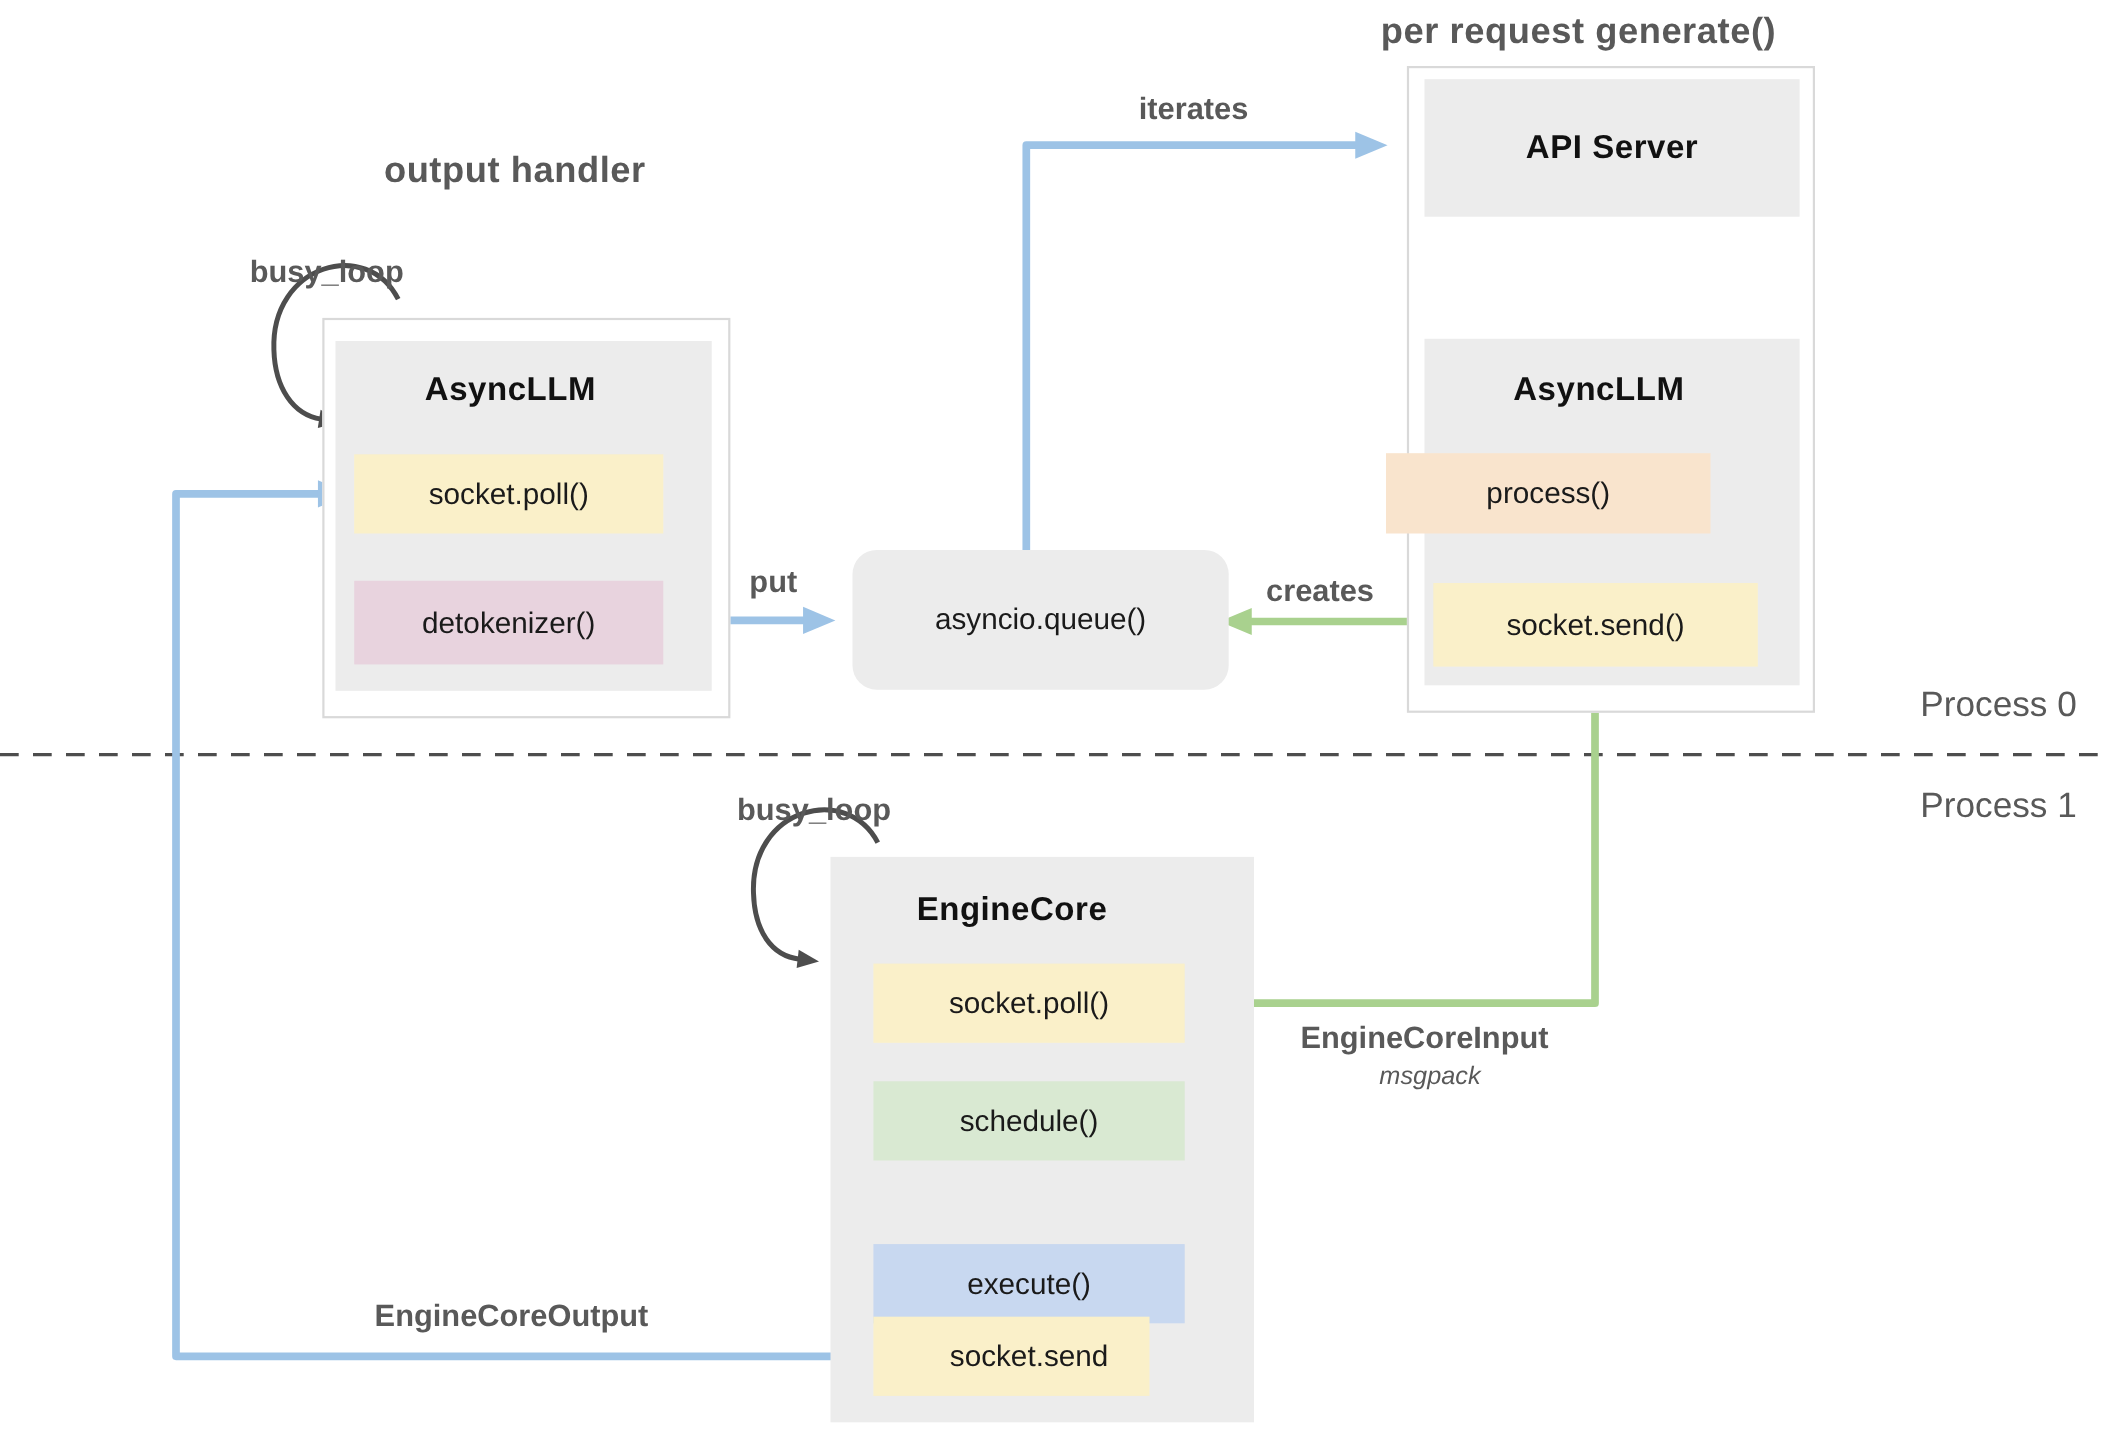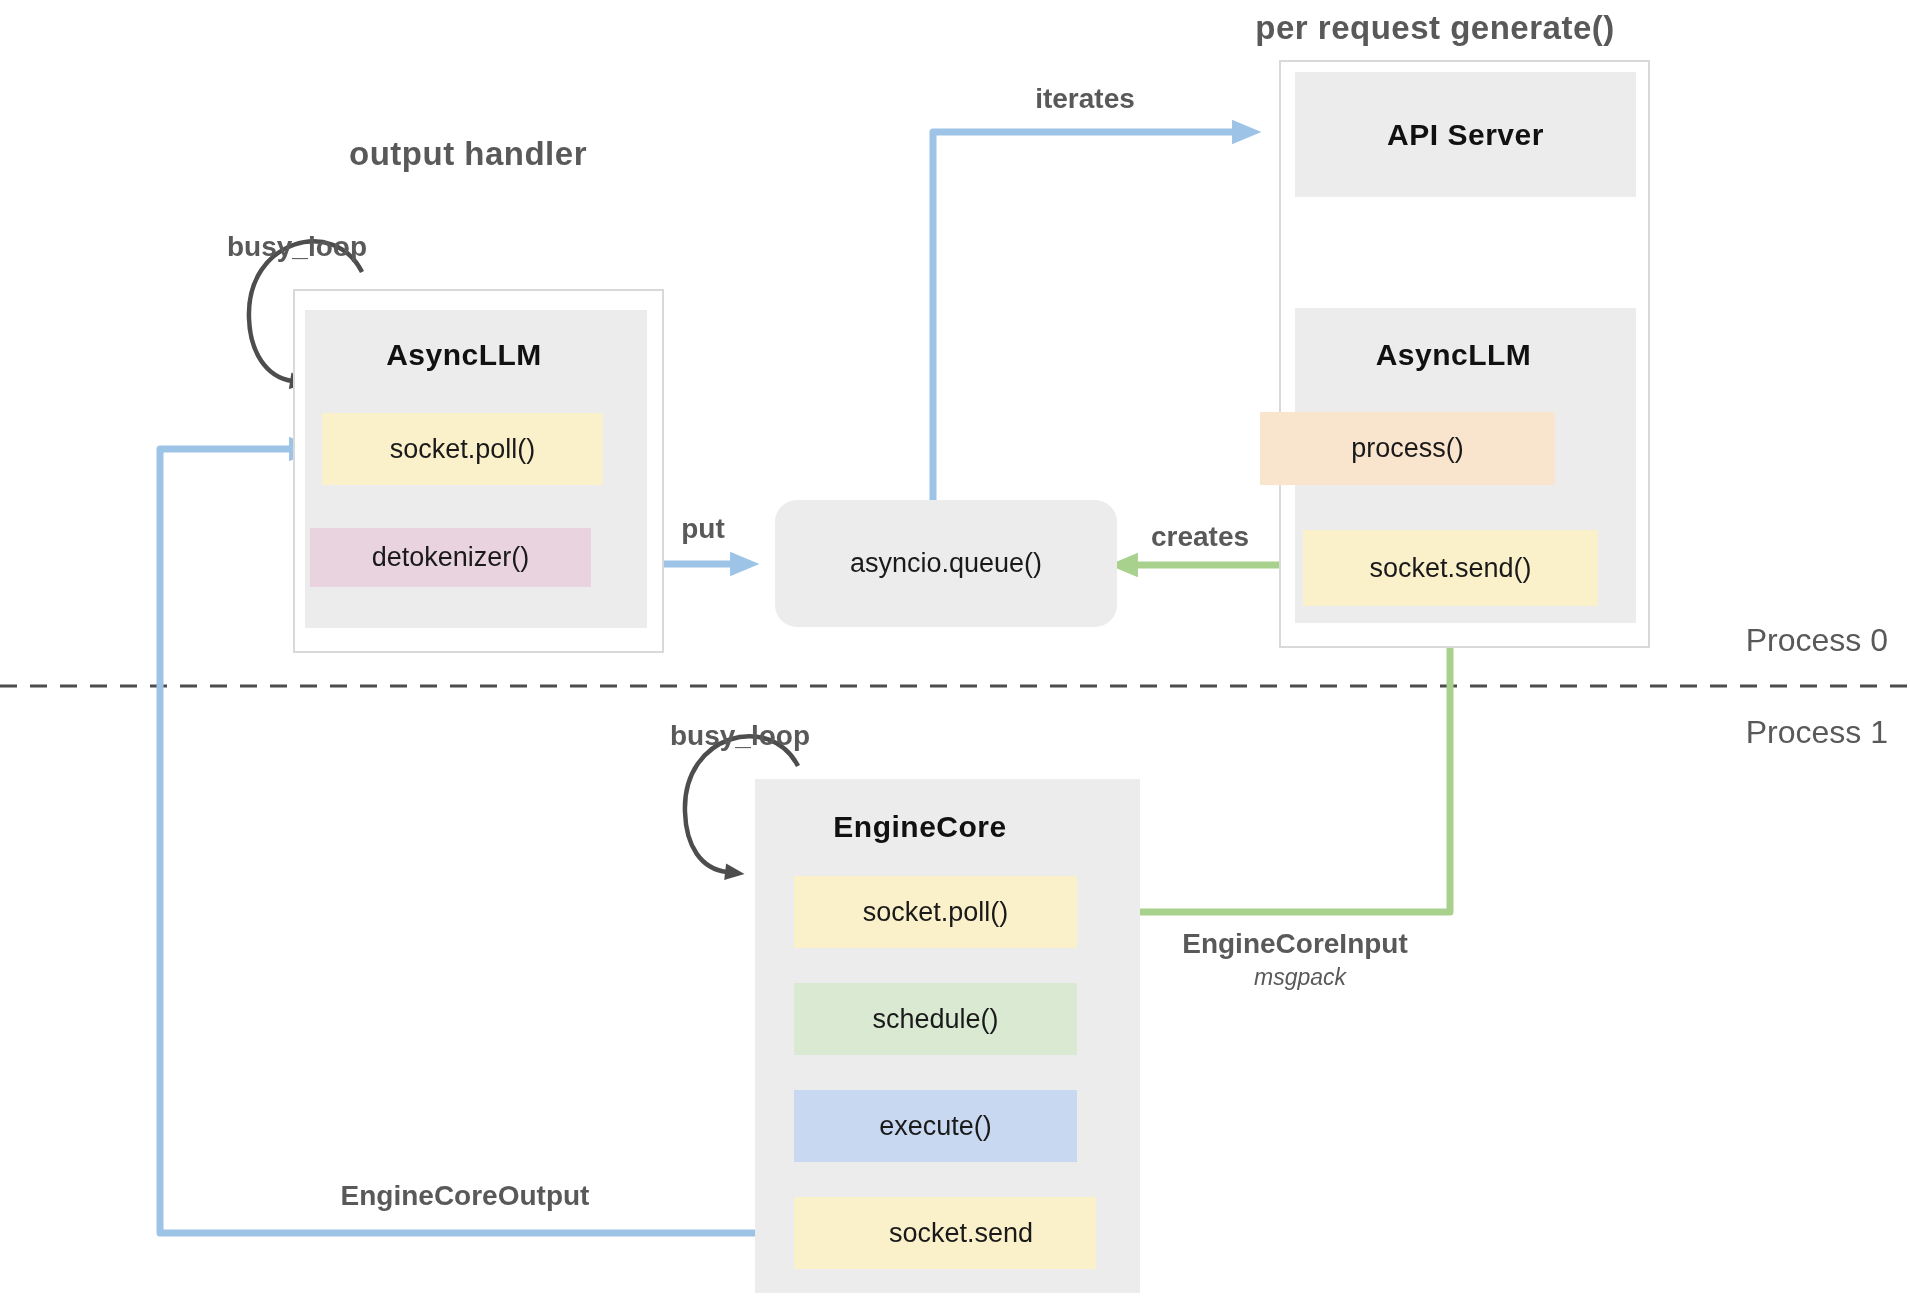--- a/index.html
+++ b/index.html
@@ -16,21 +16,21 @@
     letter-spacing:0.5px;
   }
   .method{
     position:absolute;text-align:center;font-size:27px;color:#1a1a1a;
     display:flex;align-items:center;justify-content:center;box-sizing:border-box;
   }
   .fill-yellow{background:#faf0c9;}
   .fill-pink{background:#e8d3de;}
   .fill-orange{background:#f9e4cd;}
   .fill-green{background:#d9e9d2;}
-  .fill-blue{background:#c8d8f0;}
+  .fill-blue{background:#c8d8f0;margin-top:41px;}
   .big-title{
     position:absolute;transform:translateX(-50%);white-space:nowrap;
     font-weight:700;font-size:33px;color:#595959;letter-spacing:0.5px;
   }
   .edge-label{
     position:absolute;transform:translateX(-50%);white-space:nowrap;
     font-weight:700;font-size:28px;color:#595959;
   }
   .edge-label.small-italic{font-style:italic;font-weight:400;font-size:23px;}
   .process-label{
@@ -82,39 +82,39 @@
   <div class="big-title" style="left:468px;top:135px;">output handler</div>
   <div class="big-title" style="left:1435px;top:9px;">per request generate()</div>
 
   <div class="process-label" style="left:1888px;top:622px;">Process 0</div>
   <div class="process-label" style="left:1888px;top:714px;">Process 1</div>
 
   <div class="abs container-frame" style="left:281px;top:289px;width:371px;height:364px;"></div>
   <div class="abs gray-box" style="left:293px;top:310px;width:342px;height:318px;"></div>
   <div class="node-title" style="left:293px;top:338px;width:342px;">AsyncLLM</div>
   <div class="method fill-yellow" style="left:322px;top:413px;width:281px;height:72px;">socket.poll()</div>
-  <div class="method fill-pink" style="left:310px;top:528px;width:281px;height:59px;">detokenizer()</div>
+  <div class="method fill-pink" style="left:322px;top:528px;width:281px;height:76px;">detokenizer()</div>
 
   <div class="abs gray-box queue-text" style="left:763px;top:500px;width:342px;height:127px;">asyncio.queue()</div>
 
   <div class="abs container-frame" style="left:1267px;top:60px;width:371px;height:588px;"></div>
   <div class="abs gray-box" style="left:1283px;top:72px;width:341px;height:125px;display:flex;align-items:center;justify-content:center;">
     <span style="font-weight:700;font-size:30px;color:#111;letter-spacing:0.5px;">API Server</span>
   </div>
   <div class="abs gray-box" style="left:1283px;top:308px;width:341px;height:315px;"></div>
   <div class="node-title" style="left:1283px;top:338px;width:341px;">AsyncLLM</div>
   <div class="method fill-orange" style="left:1260px;top:412px;width:295px;height:73px;">process()</div>
   <div class="method fill-yellow" style="left:1303px;top:530px;width:295px;height:76px;">socket.send()</div>
 
   <div class="abs gray-box" style="left:743px;top:779px;width:385px;height:514px;"></div>
   <div class="node-title" style="left:743px;top:810px;width:354px;">EngineCore</div>
   <div class="method fill-yellow" style="left:794px;top:876px;width:283px;height:72px;">socket.poll()</div>
   <div class="method fill-green" style="left:794px;top:983px;width:283px;height:72px;">schedule()</div>
   <div class="method fill-blue" style="left:794px;top:1090px;width:283px;height:72px;">execute()</div>
-  <div class="method fill-yellow" style="left:794px;top:1197px;width:302px;height:72px;padding-left:32px;">socket.send</div>
+  <div class="method fill-yellow" style="left:794px;top:1197px;width:251px;height:72px;padding-left:32px;">socket.send</div>
 
   <div class="edge-label" style="left:297px;top:231px;">busy_loop</div>
   <div class="edge-label" style="left:740px;top:720px;">busy_loop</div>
   <div class="edge-label" style="left:1085px;top:83px;">iterates</div>
   <div class="edge-label" style="left:703px;top:513px;">put</div>
   <div class="edge-label" style="left:1200px;top:521px;">creates</div>
   <div class="edge-label" style="left:1295px;top:928px;">EngineCoreInput</div>
   <div class="edge-label small-italic" style="left:1300px;top:964px;">msgpack</div>
   <div class="edge-label" style="left:465px;top:1180px;">EngineCoreOutput</div>
 

